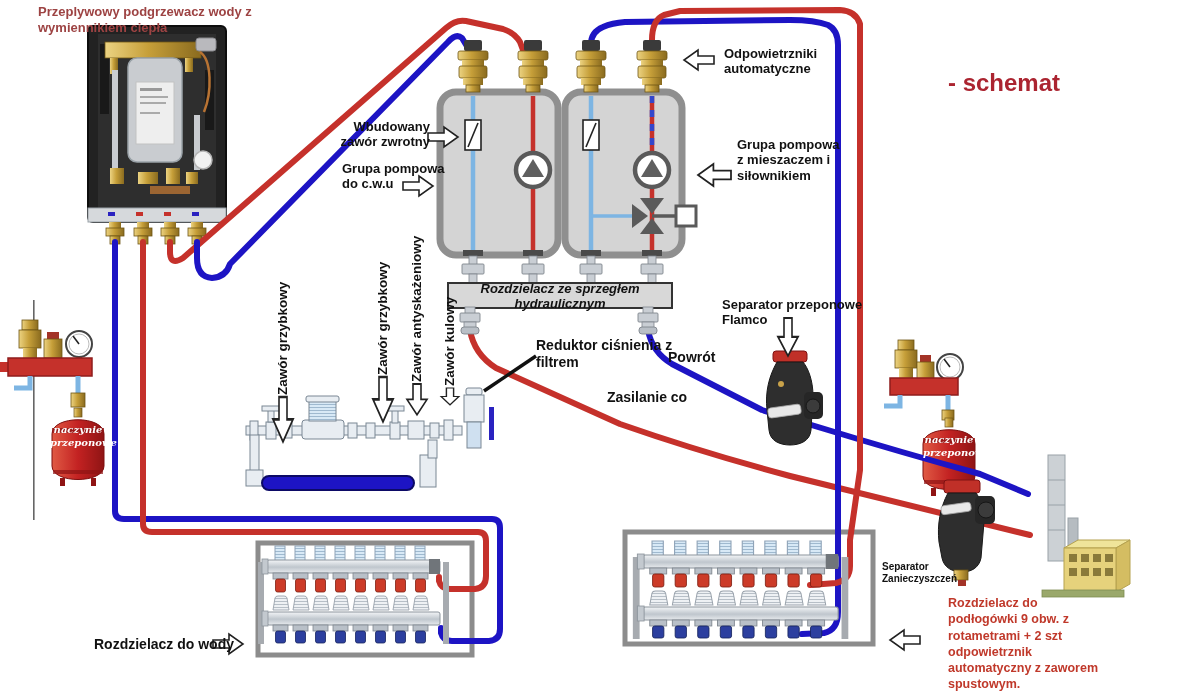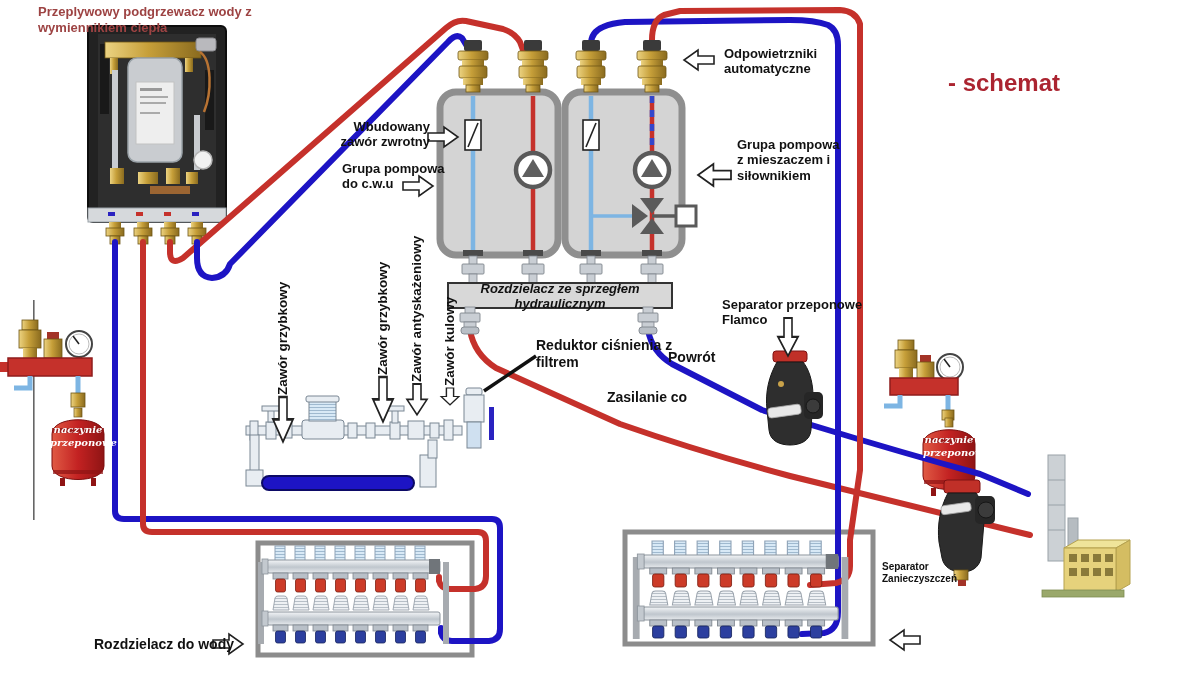--- a/index.html
+++ b/index.html
@@ -460,14 +460,15 @@
 <div class="vessel-lbl" style="left:923px;top:434px;width:52px;">naczynie przeponowe</div>
 
 <div class="lbl" style="left:882px;top:561px;font-size:10px;">
   <div>Separator</div>
   <div>Zanieczyszczeń</div>
 </div>
 
 
 <div class="lbl big14" style="left:94px;top:636px;">Rozdzielacz do wody</div>
 
+<div class="note-red" style="left:948px;top:595px;">Rozdzielacz do podłogówki 9 obw. z rotametrami + 2 szt odpowietrznik automatyczny z zaworem spustowym.</div>
 
 </div>
 
 </body></html>

